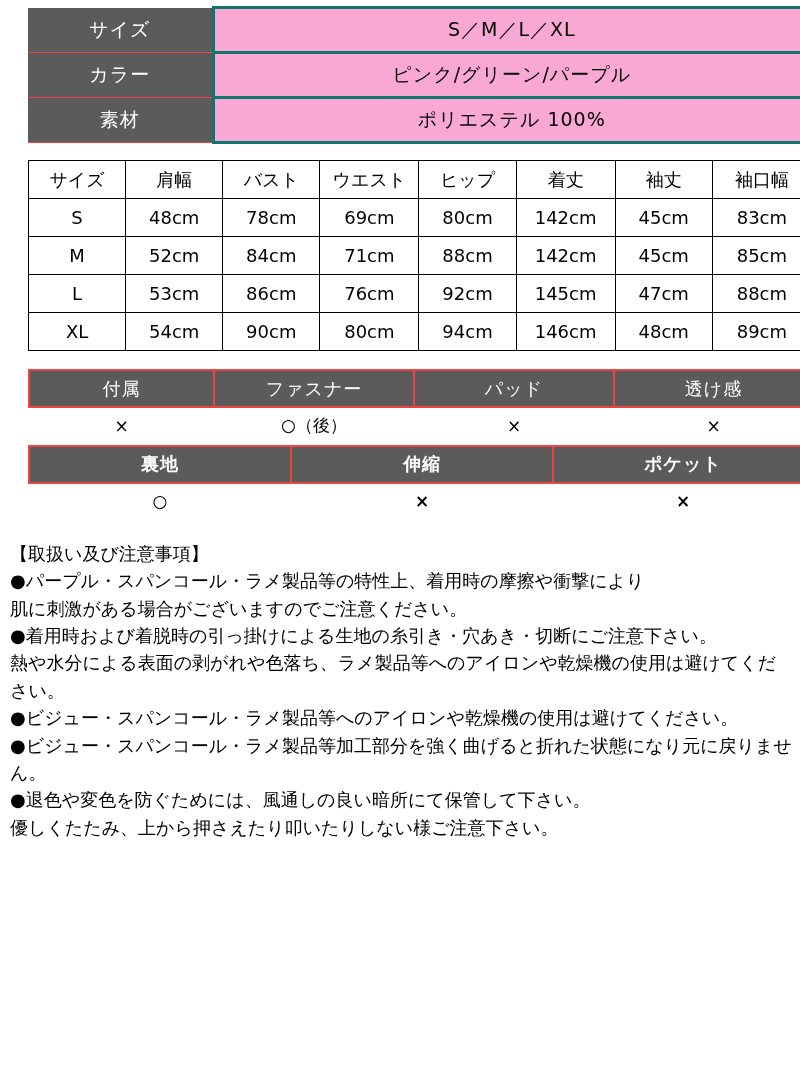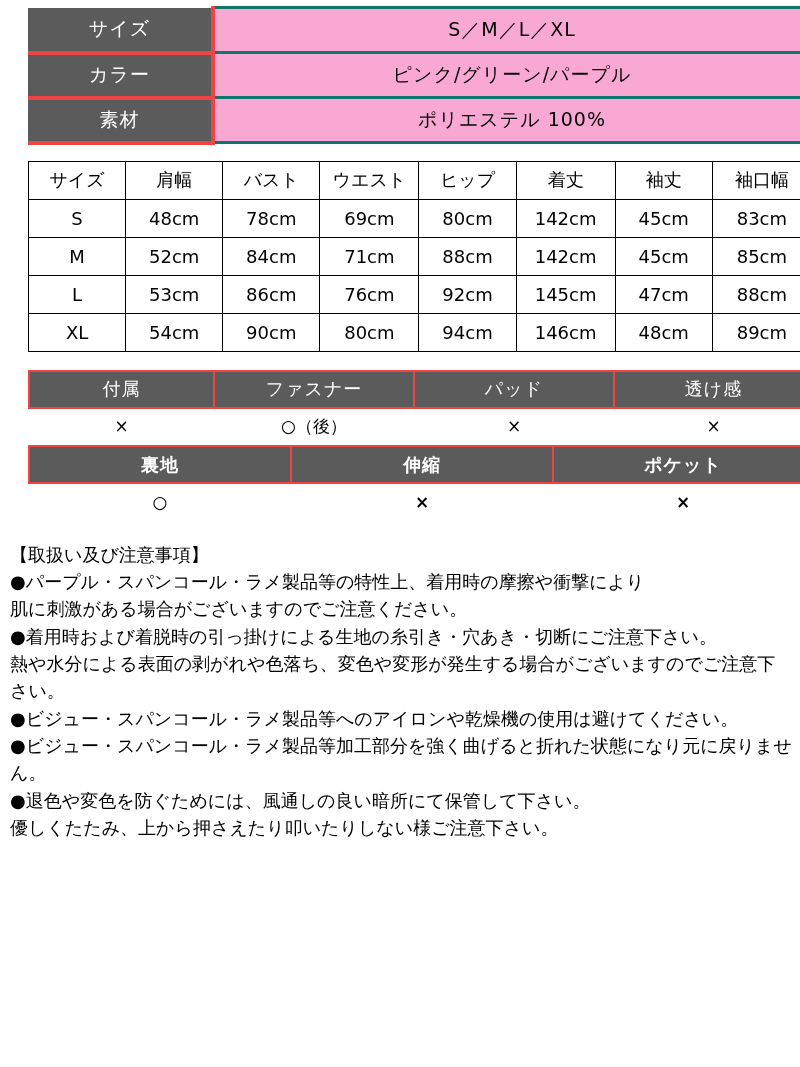--- a/index.html
+++ b/index.html
@@ -25,21 +25,21 @@
     width: 784px;
     table-layout: fixed;
     margin-left: 20px;
   }
 
   
   .spec-table {
     margin-bottom: 16px;
   }
   .spec-table td {
-    border: 4px solid #ef4444;
+    border: 1px solid #ef4444;
     height: 45px;
     text-align: center;
     vertical-align: middle;
     font-size: 19px;
   }
   .spec-table td.head {
     background: #5b5b5b;
     color: #ffffff;
     width: 185px;
     font-weight: normal;
@@ -245,20 +245,20 @@
         <td class="val">×</td>
       </tr>
     </tbody>
   </table>
 
   <div class="notes">
     <p class="title">【取扱い及び注意事項】</p>
     <p>●パープル・スパンコール・ラメ製品等の特性上、着用時の摩擦や衝撃により</p>
     <p>肌に刺激がある場合がございますのでご注意ください。</p>
     <p>●着用時および着脱時の引っ掛けによる生地の糸引き・穴あき・切断にご注意下さい。</p>
-    <p>熱や水分による表面の剥がれや色落ち、変色や変形が発生する場合がございますのでご注意下さい。</p>
+    <p>熱や水分による表面の剥がれや色落ち、ラメ製品等へのアイロンや乾燥機の使用は避けてください。</p>
     <p>●ビジュー・スパンコール・ラメ製品等へのアイロンや乾燥機の使用は避けてください。</p>
     <p>●ビジュー・スパンコール・ラメ製品等加工部分を強く曲げると折れた状態になり元に戻りません。</p>
     <p>●退色や変色を防ぐためには、風通しの良い暗所にて保管して下さい。</p>
     <p>優しくたたみ、上から押さえたり叩いたりしない様ご注意下さい。</p>
   </div>
 
 </div>
 
 </body></html>

